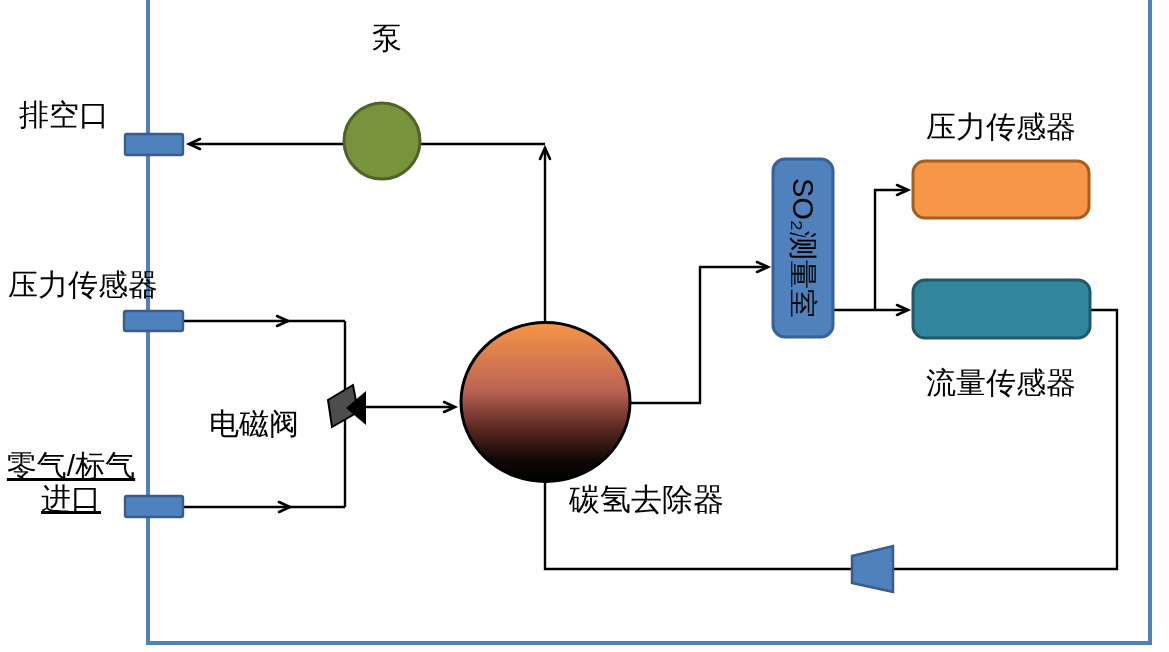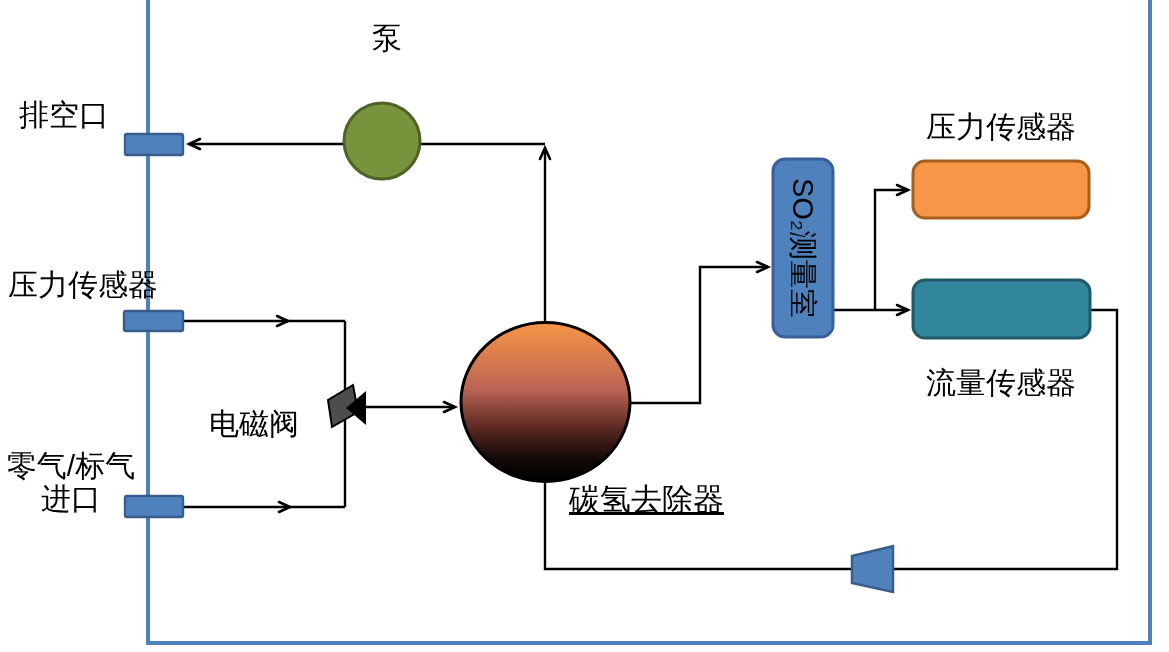--- a/index.html
+++ b/index.html
@@ -89,28 +89,28 @@
 
     <polygon points="852,556 893,546 893,592 852,583" stroke-width="2.5" fill="#4F81BD" stroke="#385D8A"></polygon>
   </svg>
 
   <div class="lbl" style="left:357px; top:22px; width:60px; text-align:center;">泵</div>
 
   <div class="lbl" style="left:19px; top:99px;">排空口</div>
 
   <div class="lbl" style="left:8px; top:269px;">压力传感器</div>
 
-  <div class="lbl center" style="left:0px; top:449px; width:142px; line-height:33px;">
+  <div class="lbl center" style="left:0px; top:449px; width:142px; line-height:33px;text-decoration:underline;">
     <span>零气/标气</span><br>
     <span>进口</span>
   </div>
 
   <div class="lbl" style="left:209px; top:408px;">电磁阀</div>
 
-  <div class="lbl" style="left:569px; top:483px; font-size:31px;text-decoration:underline;">碳氢去除器</div>
+  <div class="lbl" style="left:569px; top:483px; font-size:31px;">碳氢去除器</div>
 
   <div id="chamber-label">SO₂测量室</div>
 
   <div class="lbl" style="left:926px; top:111px;">压力传感器</div>
 
   <div class="lbl" style="left:926px; top:367px;">流量传感器</div>
 
 </div>
 
 </body></html>

